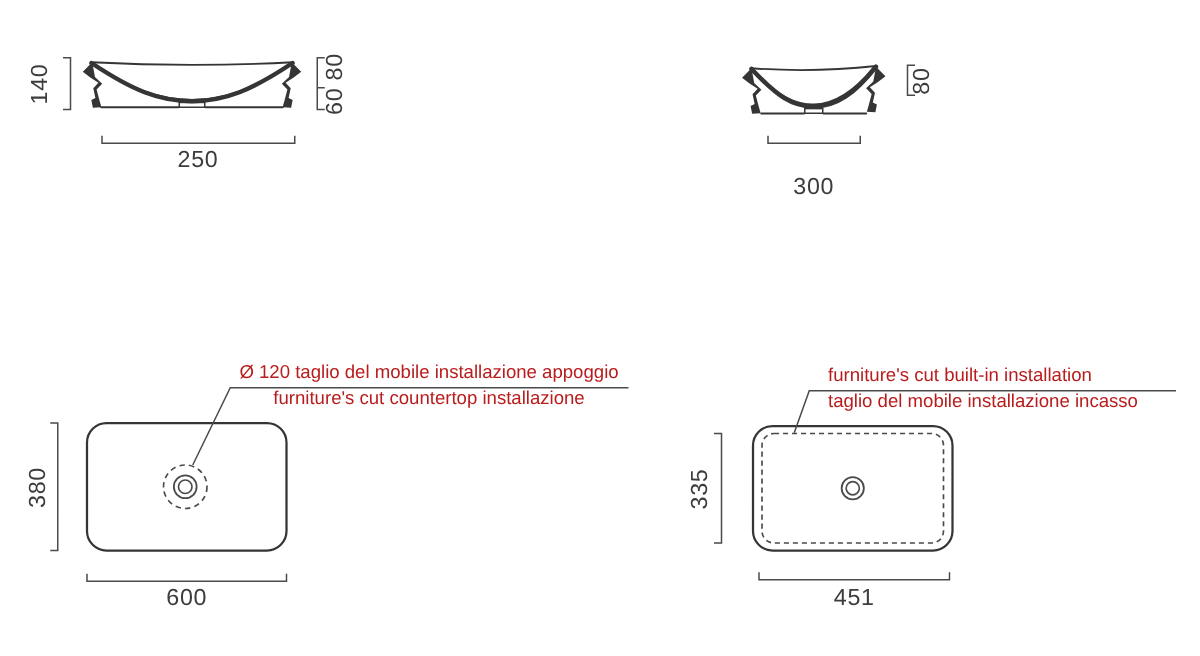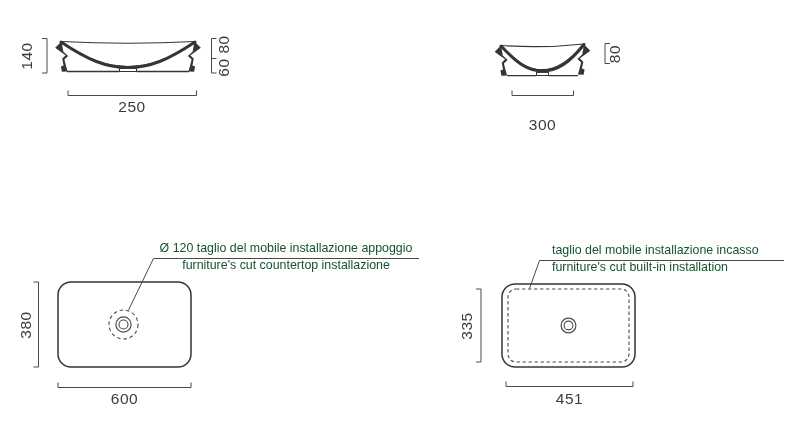--- a/index.html
+++ b/index.html
@@ -10,21 +10,21 @@
   #lineart{position:absolute;left:0;top:0;}
   .dimlabel{
     position:absolute;font-size:15.5px;letter-spacing:0.5px;color:#3c3c3c;
     transform:translate(-50%,0);white-space:nowrap;
   }
   .vdimlabel{
     position:absolute;font-size:15.5px;letter-spacing:0.5px;color:#3c3c3c;
     transform:translate(-50%,-50%) rotate(-90deg);white-space:nowrap;
   }
   .note{
-    position:absolute;font-size:12.4px;line-height:17px;color:#14532d;
+    position:absolute;font-size:12.4px;line-height:17px;color:#b91c1c;
     white-space:nowrap;
   }
   .note.centered{text-align:center;}
 </style>
 </head>
 <body>
 
 <div id="stage">
 
   <svg id="lineart" width="800" height="437" viewBox="0 0 800 437">
@@ -100,17 +100,17 @@
 
   <div class="vdimlabel" style="left:466.5px;top:325.5px;">335</div>
   <div class="dimlabel" style="left:569.5px;top:390px;">451</div>
 
   <div class="note centered" style="left:153px;top:240px;width:266px;">
     <div>Ø 120 taglio del mobile installazione appoggio</div>
     <div>furniture's cut countertop installazione</div>
   </div>
 
   <div class="note" style="left:552px;top:242px;">
+    <div>furniture's cut built-in installation</div>
     <div>taglio del mobile installazione incasso</div>
-    <div>furniture's cut built-in installation</div>
   </div>
 
 </div>
 
 </body></html>

